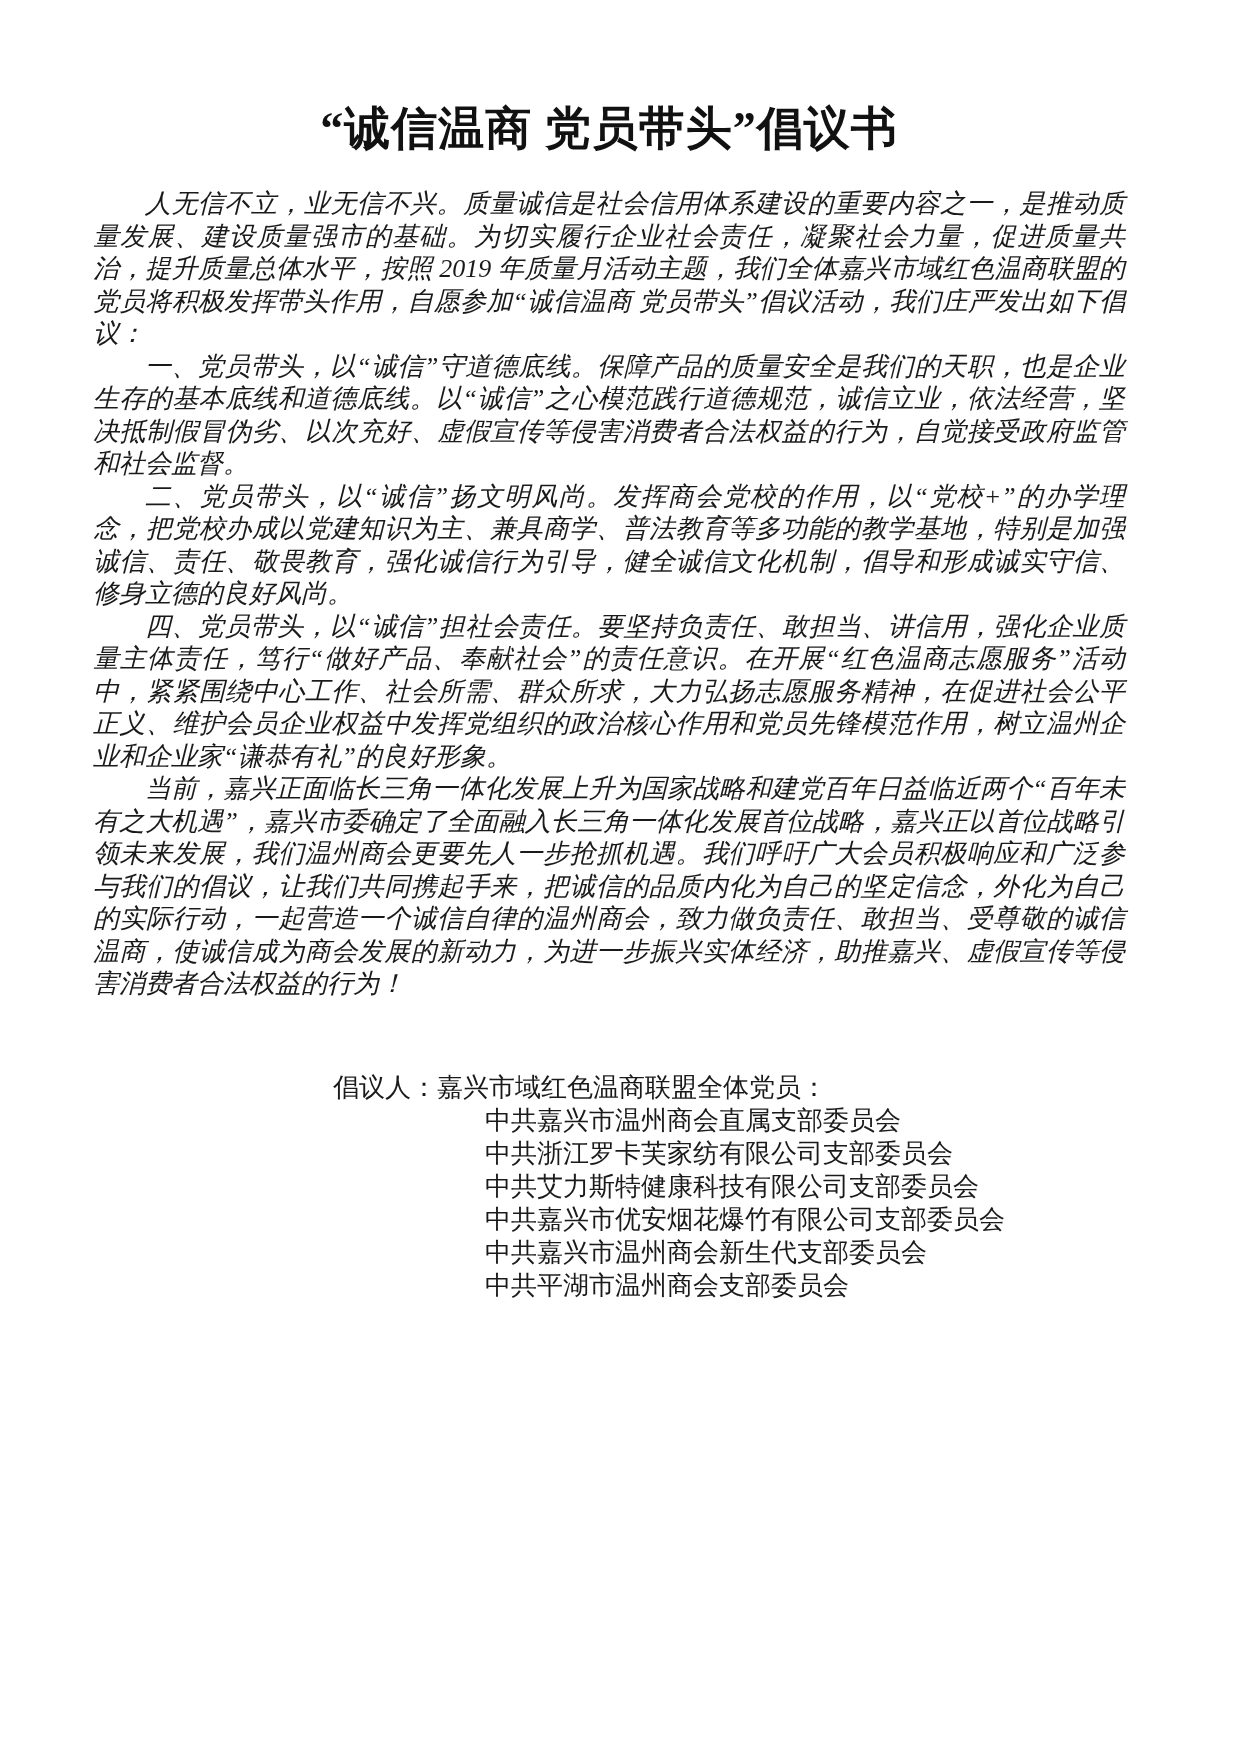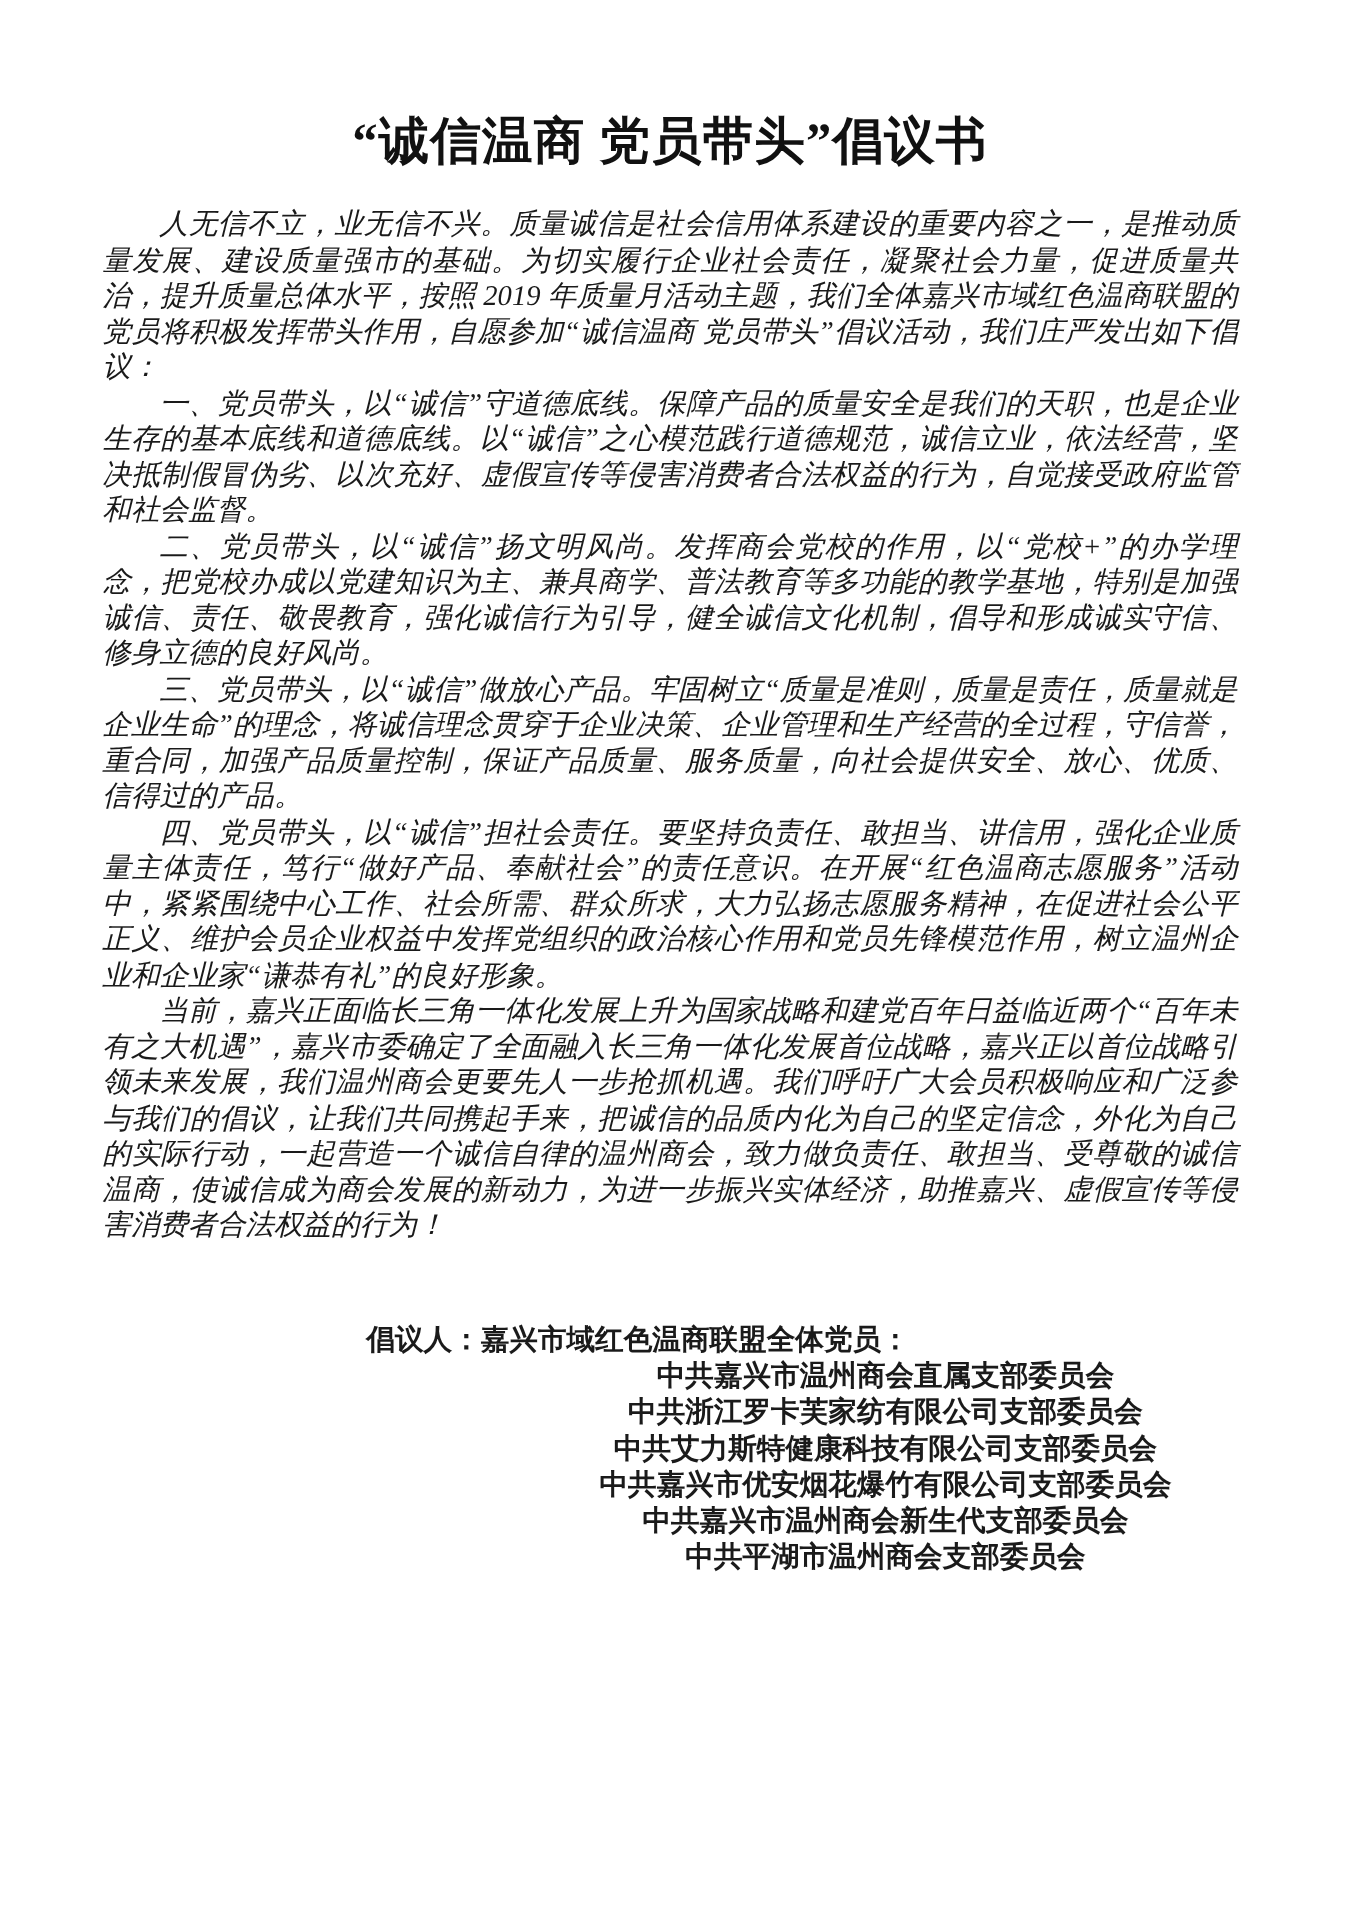--- a/index.html
+++ b/index.html
@@ -35,45 +35,42 @@
     line-height: 32.5px;
     text-align: justify;
     text-indent: 2em;
     letter-spacing: 0;
     font-style: italic;
   }
   .signature-block {
     margin-top: 70px;
     font-size: 26px;
     line-height: 33px;
-    font-weight: bold;
   }
   .proposer-line {
     margin-left: 240px;
   }
   .committee-list {
     margin-left: 392px;
-    text-align: center;
   }
   .committee-item {
     white-space: nowrap;
   }
 </style>
 </head>
 <body>
 
 <div class="page">
 
   <h1 class="doc-title">“诚信温商 党员带头”倡议书</h1>
 
   <div class="body-text">
     <p>人无信不立，业无信不兴。质量诚信是社会信用体系建设的重要内容之一，是推动质量发展、建设质量强市的基础。为切实履行企业社会责任，凝聚社会力量，促进质量共治，提升质量总体水平，按照 2019 年质量月活动主题，我们全体嘉兴市域红色温商联盟的党员将积极发挥带头作用，自愿参加“诚信温商 党员带头”倡议活动，我们庄严发出如下倡议：</p>
     <p>一、党员带头，以“诚信”守道德底线。保障产品的质量安全是我们的天职，也是企业生存的基本底线和道德底线。以“诚信”之心模范践行道德规范，诚信立业，依法经营，坚决抵制假冒伪劣、以次充好、虚假宣传等侵害消费者合法权益的行为，自觉接受政府监管和社会监督。</p>
     <p>二、党员带头，以“诚信”扬文明风尚。发挥商会党校的作用，以“党校+”的办学理念，把党校办成以党建知识为主、兼具商学、普法教育等多功能的教学基地，特别是加强诚信、责任、敬畏教育，强化诚信行为引导，健全诚信文化机制，倡导和形成诚实守信、修身立德的良好风尚。</p>
-    <p>三、党员带头，以“诚信”做放心产品。牢固树立“质量是准则，质量是责任，质量就是企业生命”的理念，将诚信理念贯穿于企业决策、企业管理和生产经营的全过程，守信誉，重合同，加强产品质量控制，保证产品质量、服务质量，向社会提供安全、放心、优质、信得过的产品。</p>
     <p>四、党员带头，以“诚信”担社会责任。要坚持负责任、敢担当、讲信用，强化企业质量主体责任，笃行“做好产品、奉献社会”的责任意识。在开展“红色温商志愿服务”活动中，紧紧围绕中心工作、社会所需、群众所求，大力弘扬志愿服务精神，在促进社会公平正义、维护会员企业权益中发挥党组织的政治核心作用和党员先锋模范作用，树立温州企业和企业家“谦恭有礼”的良好形象。</p>
     <p>当前，嘉兴正面临长三角一体化发展上升为国家战略和建党百年日益临近两个“百年未有之大机遇”，嘉兴市委确定了全面融入长三角一体化发展首位战略，嘉兴正以首位战略引领未来发展，我们温州商会更要先人一步抢抓机遇。我们呼吁广大会员积极响应和广泛参与我们的倡议，让我们共同携起手来，把诚信的品质内化为自己的坚定信念，外化为自己的实际行动，一起营造一个诚信自律的温州商会，致力做负责任、敢担当、受尊敬的诚信温商，使诚信成为商会发展的新动力，为进一步振兴实体经济，助推嘉兴、虚假宣传等侵害消费者合法权益的行为！</p>
   </div>
 
   <div class="signature-block">
     <div class="proposer-line">倡议人：嘉兴市域红色温商联盟全体党员：</div>
     <div class="committee-list">
       <div class="committee-item">中共嘉兴市温州商会直属支部委员会</div>
       <div class="committee-item">中共浙江罗卡芙家纺有限公司支部委员会</div>
       <div class="committee-item">中共艾力斯特健康科技有限公司支部委员会</div>

